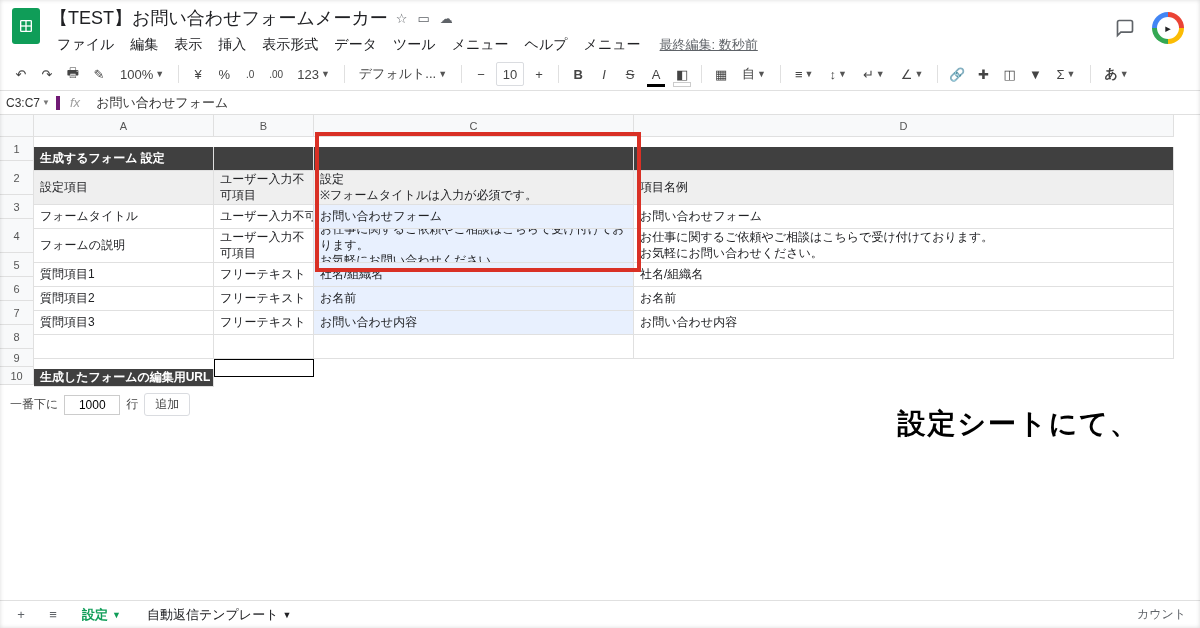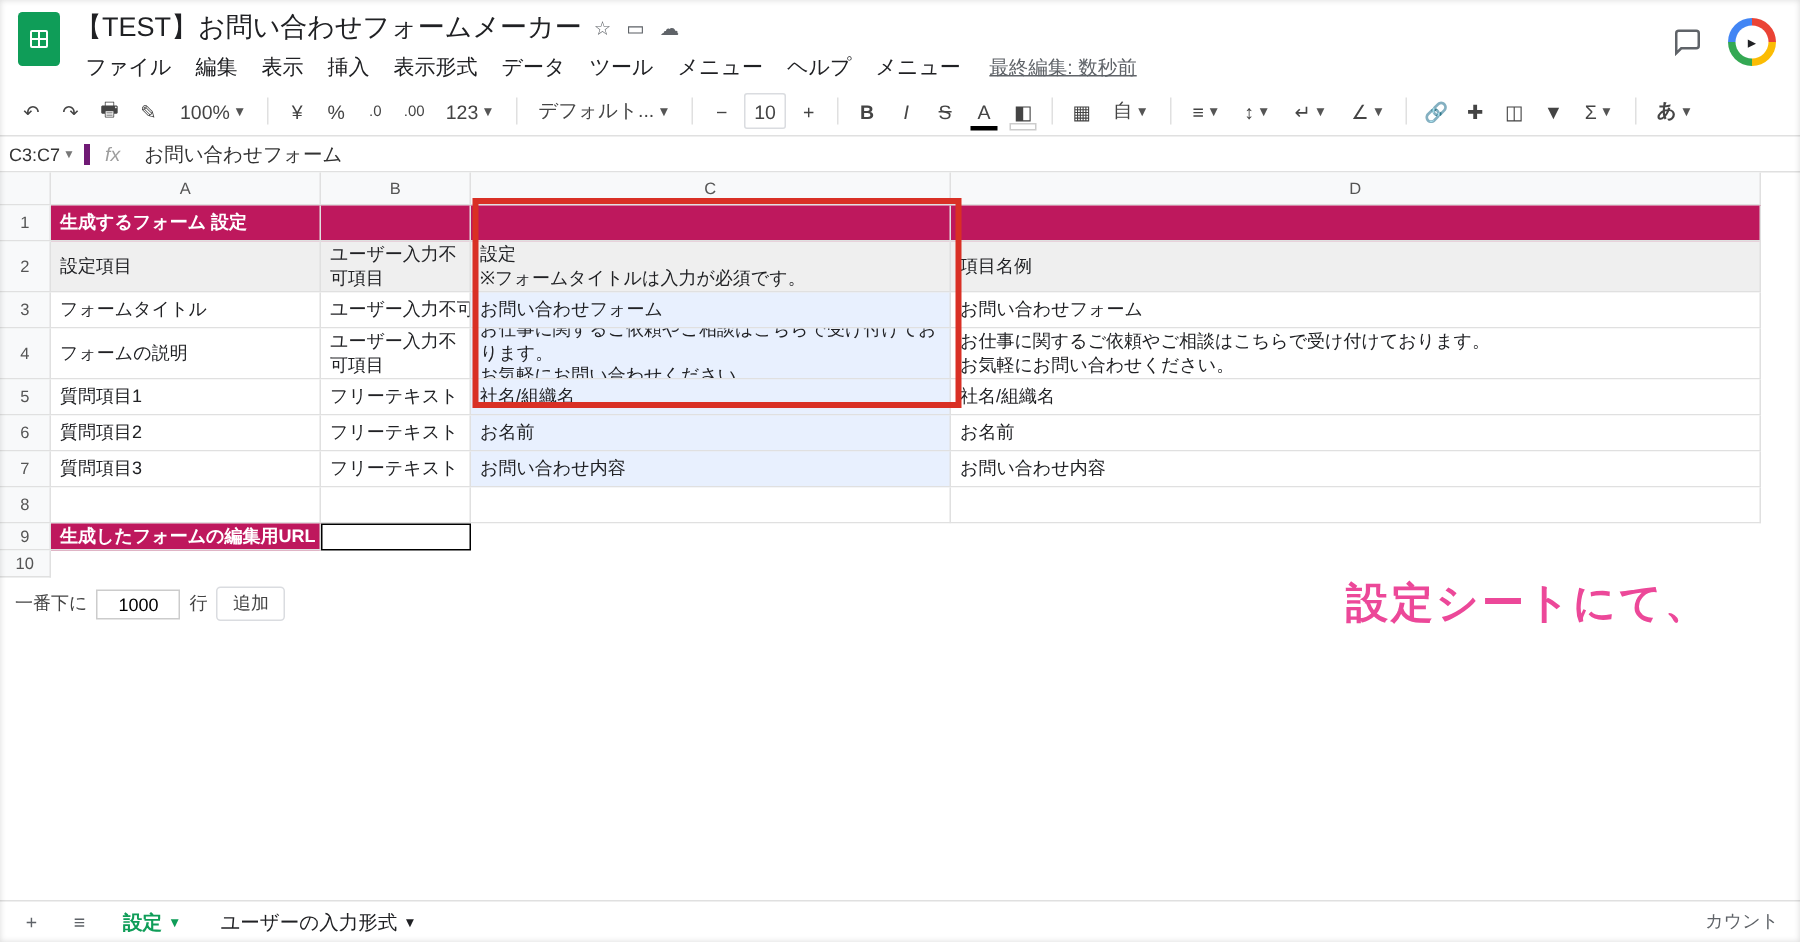--- a/index.html
+++ b/index.html
@@ -46,37 +46,37 @@
 .corner { width:34px; height:22px; background:#f8f9fa; border-right:1px solid #e0e0e0; border-bottom:1px solid #e0e0e0; }
 .rowhdr { width:34px; height:24px; background:#f8f9fa; border-right:1px solid #e0e0e0; border-bottom:1px solid #e0e0e0; display:flex; align-items:center; justify-content:center; font-size:11px; color:#555; }
 .rowhdr.tall { height:34px; }
 .cols { flex:1; }
 .colhdrs { display:flex; }
 .colhdr { height:22px; background:#f8f9fa; border-right:1px solid #e0e0e0; border-bottom:1px solid #e0e0e0; display:flex; align-items:center; justify-content:center; font-size:11px; color:#555; }
 .cA{width:180px;} .cB{width:100px;} .cC{width:320px;} .cD{width:540px;}
 .row { display:flex; }
 .cell { height:24px; border-right:1px solid #e0e0e0; border-bottom:1px solid #e0e0e0; padding:3px 6px; font-size:12px; background:#fff; overflow:hidden; white-space:nowrap; display:flex; align-items:center;}
 .cell.tall { height:34px; white-space:normal; line-height:1.3; }
-.darkhdr { background:#be185d; color:#fff; font-weight:bold; }
+.darkhdr { background:#404040; color:#fff; font-weight:bold;margin-top:10px; }
 .subhdr { background:#efefef; }
 .sel { background:#e8f0fe; }
 .bold-border { border:1px solid #000 !important; }
 
 
 .red-box { position:absolute; border:4px solid #d93025; pointer-events:none; }
 .red1 { left:315px; top:132px; width:326px; height:140px; }
 .red2 { left:84px; top:601px; width:58px; height:26px; }
 
 
 .jump-row { display:flex; align-items:center; gap:6px; padding:6px 10px; font-size:12px; color:#444; }
 .jump-row input { width:56px; height:20px; border:1px solid #ccc; text-align:center; font-size:12px; }
 .jump-row .addbtn { border:1px solid #dadce0; background:#fff; padding:2px 10px; border-radius:3px; color:#444; cursor:pointer; font-size:12px;}
 
 
-.annotation { position:absolute; right:60px; top:380px; text-align:center; color:#ec4899; font-size:28px; font-weight:700; line-height:1.6; letter-spacing:2px; font-family:"Hiragino Sans","Yu Gothic",sans-serif;}
+.annotation { position:absolute; right:60px; top:402px; text-align:center; color:#000000; font-size:28px; font-weight:700; line-height:1.6; letter-spacing:2px; font-family:"Hiragino Sans","Yu Gothic",sans-serif;}
 
 
 .footer { position:absolute; left:0; right:0; bottom:0; height:28px; border-top:1px solid #e0e0e0; display:flex; align-items:center; gap:6px; padding:0 8px; background:#fff; font-size:13px;}
 .footer .fbtn { width:26px; height:22px; display:flex; align-items:center; justify-content:center; color:#5f6368; cursor:pointer; }
 .sheet-tab { padding:3px 10px; display:flex; align-items:center; gap:4px; cursor:pointer; color:#202124; }
 .sheet-tab.active { color:#0f9d58; font-weight:600; }
 .sheet-tab .caret{font-size:9px;}
 .footer .right { margin-left:auto; color:#5f6368; font-size:12px; padding-right:6px;}
 
 
@@ -303,19 +303,19 @@
 </div>
 
 <div class="footer">
   <span class="fbtn">+</span>
   <span class="fbtn">≡</span>
   <span class="sheet-tab active">
       <span>設定</span>
       <span class="caret">▼</span>
     </span>
   <span class="sheet-tab">
-      <span>ユーザーの入力形式</span>
+      <span>自動返信テンプレート</span>
       <span class="caret">▼</span>
     </span>
   <span class="right">カウント</span>
 </div>
 
 <div class="frame"></div>
 
 </body></html>

